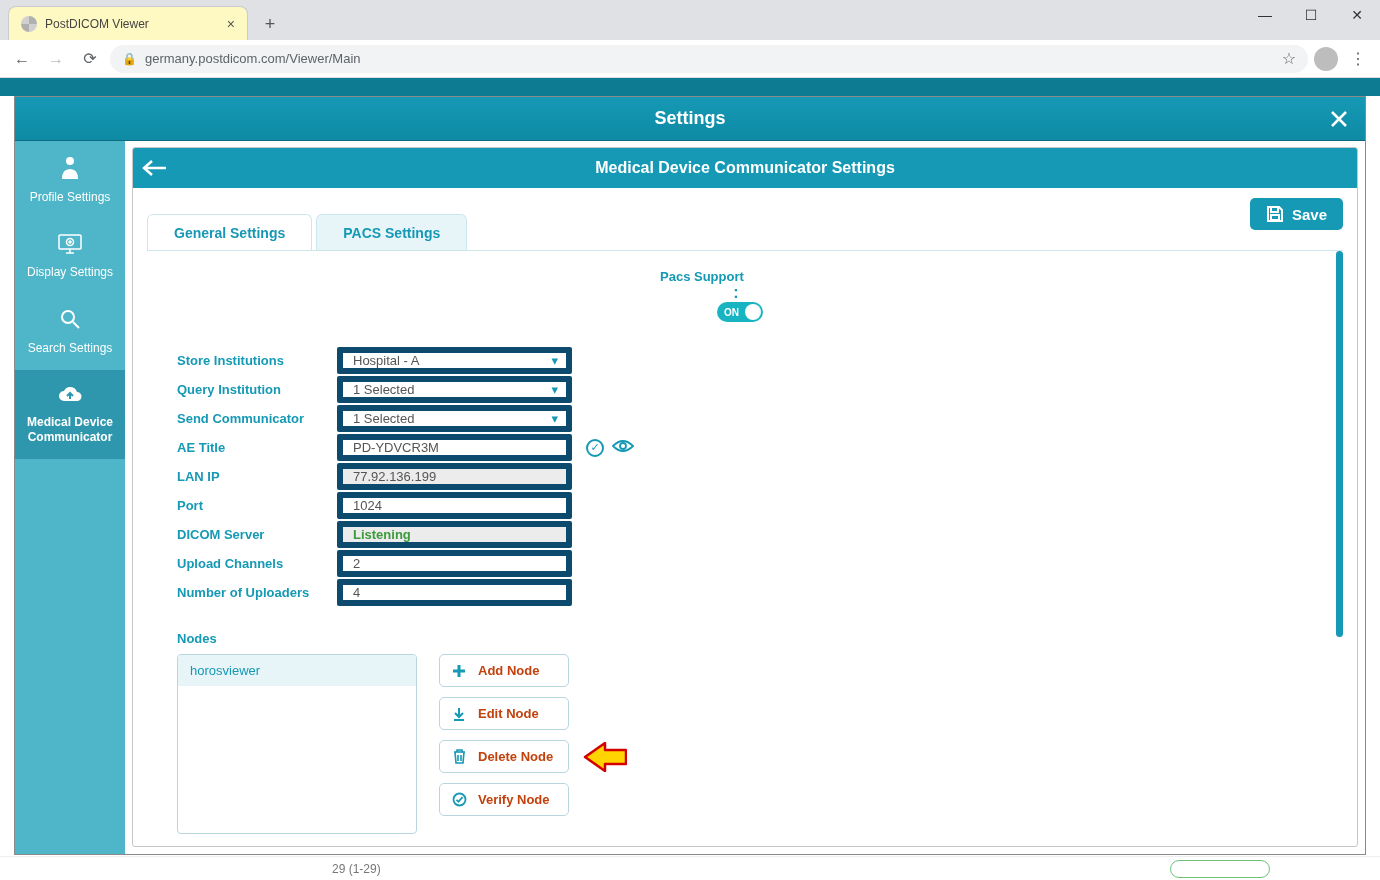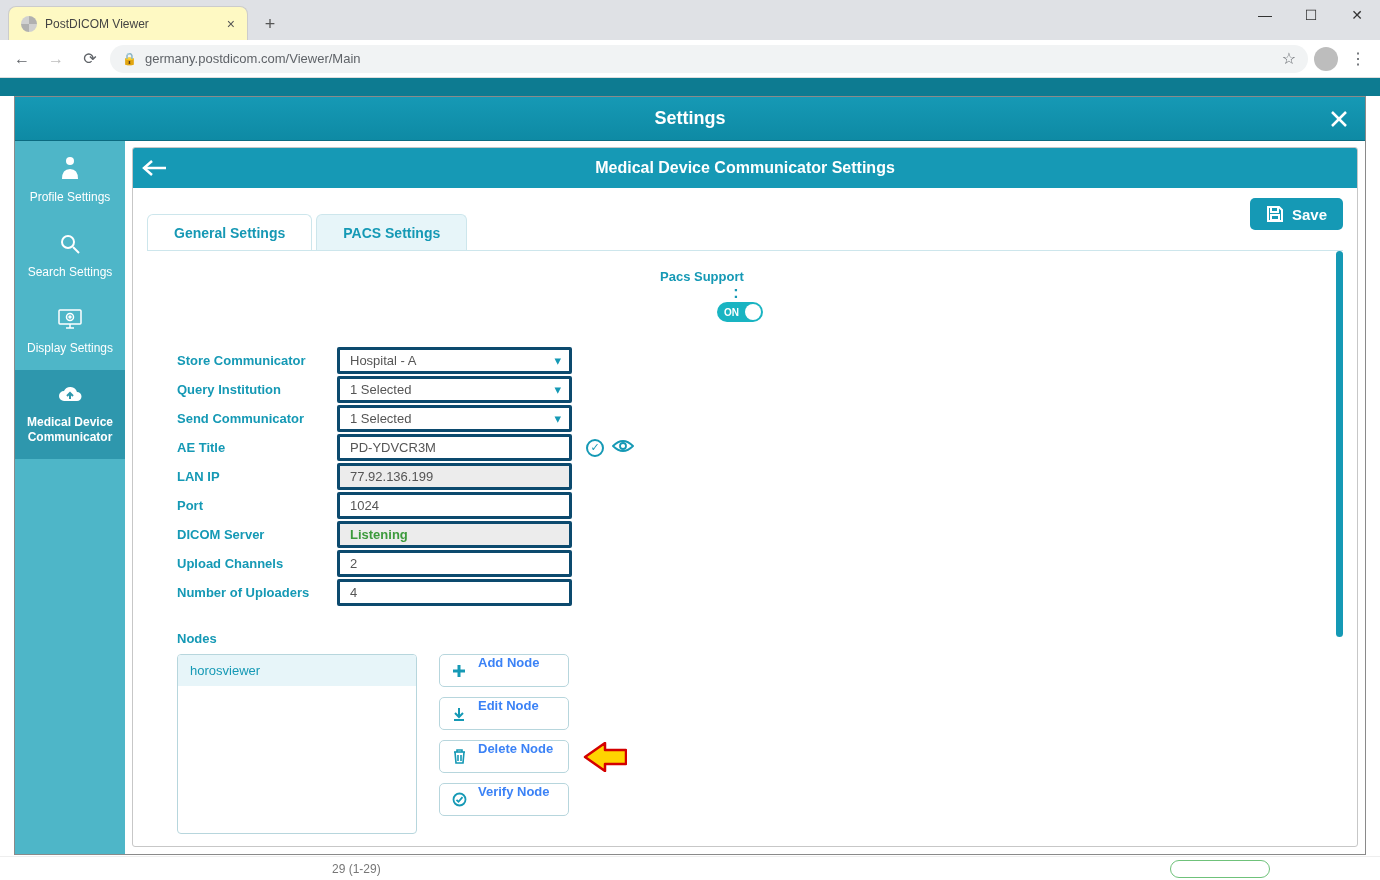--- a/index.html
+++ b/index.html
@@ -64,36 +64,36 @@
 .form-row { display: flex; align-items: center; min-height: 30px; margin-bottom: 0; flex-direction: column; }
 .form-row .label { width: 160px; color: #1599b5; font-size: 13px; font-weight: 600; }
 .form-row .colon { width: 12px; color: #1599b5; font-weight: 700; text-align: center; margin-right: 8px; }
 .toggle { width: 46px; height: 20px; background: #19b4c2; border-radius: 10px; position: relative; display: flex; align-items: center; }
 .toggle .lbl { color: #fff; font-size: 10px; font-weight: 700; margin-left: 7px; }
 .toggle .knob { position: absolute; right: 2px; top: 2px; width: 16px; height: 16px; background: #fff; border-radius: 50%; }
 
 .field-block { margin-top: 24px; }
 .field-row { display: flex; align-items: center; height: 29px; }
 .field-row .label { width: 160px; color: #1599b5; font-size: 13px; font-weight: 600; }
-.select-box, .input-box, .readonly-box { width: 235px; height: 27px; border: 3px solid #0c4a6e; border-radius: 2px; font-size: 13px; color: #555; padding: 0 10px; display: flex; align-items: center; background: #fff; position: relative; }
+.select-box, .input-box, .readonly-box { width: 235px; height: 27px; border: 6px solid #0c4a6e; border-radius: 2px; font-size: 13px; color: #555; padding: 0 10px; display: flex; align-items: center; background: #fff; position: relative; }
 .select-box { cursor: pointer; color: #555; }
 .select-box .chev { position: absolute; right: 8px; color: #1599b5; font-size: 13px; }
 .readonly-box { background: #ececec; color: #555; }
 .status-listening { background: #ececec; color: #3c9a3c; font-weight: 600; font-size: 13px; }
 .side-icons { display: flex; align-items: center; gap: 8px; margin-left: 14px; }
 .circled-check { width: 18px; height: 18px; border: 2px solid #1599b5; border-radius: 50%; color: #1599b5; display: flex; align-items: center; justify-content: center; font-size: 11px; }
 .eye-icon svg { stroke: #1599b5; fill: none; }
 
 .nodes-section { margin-top: 24px; }
 .nodes-label { color: #1599b5; font-size: 13px; font-weight: 600; margin-bottom: 8px; }
 .nodes-row { display: flex; gap: 22px; align-items: flex-start; }
 .nodes-list { width: 240px; height: 180px; border: 1px solid #b7d6dd; border-radius: 4px; overflow: hidden; }
 .nodes-list .node-item { padding: 8px 12px; font-size: 13px; color: #1599b5; background: #e7f5f9; cursor: pointer; }
 .node-buttons { display: flex; flex-direction: column; gap: 10px; }
-.node-btn { width: 130px; height: 33px; border: 1px solid #b7d6dd; border-radius: 5px; background: #fff; color: #3b82f6; font-size: 13px; font-weight: 600; display: flex; padding: 0 10px; gap: 10px; cursor: pointer; }
+.node-btn { width: 130px; height: 33px; border: 1px solid #b7d6dd; border-radius: 5px; background: #fff; color: #c2410c; font-size: 13px; font-weight: 600; display: flex; align-items: center; padding: 0 10px; gap: 10px; cursor: pointer; }
 .node-btn .ic { width: 18px; display: flex; justify-content: center; align-items: center; font-size: 15px; }
 
 .pointing-arrow { width: 44px; height: 30px; }
 
 .bottom-peek { position: absolute; left: 0; right: 0; bottom: 0; height: 24px; display: flex; align-items: center; color: #777; font-size: 12px; padding-left: 332px; border-top: 1px solid #eee; background:#fff;}
 .bottom-peek .insp-btn { margin-left: auto; margin-right: 110px; width: 100px; height: 18px; border: 1px solid #6fc27a; border-radius: 12px; }
 </style>
 </head>
 <body>
 
@@ -143,41 +143,41 @@
 
     <div class="sidebar">
       <div class="sidebar-item">
         <span class="ic">
           <svg width="20" height="24" viewBox="0 0 20 24" fill="#fff">
               <circle cx="10" cy="6" r="4"></circle>
               <path d="M2 24 Q2 14 10 14 Q18 14 18 24 Z"></path>
             </svg>
         </span>
         <span>Profile Settings</span>
-      </div>
-      <div class="sidebar-item">
-        <span class="ic">
-          <svg width="22" height="22" viewBox="0 0 22 22" fill="none" stroke="#fff" stroke-width="2">
-              <circle cx="9" cy="9" r="6"></circle>
-              <line x1="14" y1="14" x2="20" y2="20"></line>
-            </svg>
-        </span>
-        <span>Search Settings</span>
       </div>
       <div class="sidebar-item">
         <span class="ic">
           <svg width="26" height="22" viewBox="0 0 26 22" fill="none" stroke="#fff" stroke-width="1.5">
               <rect x="2" y="2" width="22" height="14" rx="1"></rect>
               <circle cx="13" cy="9" r="3.5"></circle>
               <circle cx="13" cy="9" r="1" fill="#fff"></circle>
               <line x1="9" y1="20" x2="17" y2="20"></line>
               <line x1="13" y1="16" x2="13" y2="20"></line>
             </svg>
         </span>
         <span>Display Settings</span>
+      </div>
+      <div class="sidebar-item">
+        <span class="ic">
+          <svg width="22" height="22" viewBox="0 0 22 22" fill="none" stroke="#fff" stroke-width="2">
+              <circle cx="9" cy="9" r="6"></circle>
+              <line x1="14" y1="14" x2="20" y2="20"></line>
+            </svg>
+        </span>
+        <span>Search Settings</span>
       </div>
       <div class="sidebar-item active">
         <span class="ic">
           <svg width="26" height="20" viewBox="0 0 26 20" fill="#fff">
               <path d="M20 16 H7 A5 5 0 0 1 7 6 A7 7 0 0 1 20 7 A4.5 4.5 0 0 1 20 16 Z"></path>
               <path d="M13 14 L13 8 M10 11 L13 8 L16 11" stroke="#2e97ad" stroke-width="2" fill="none"></path>
             </svg>
         </span>
         <span>Medical Device Communicator</span>
       </div>
@@ -223,21 +223,21 @@
                 <span class="label">Pacs Support</span>
                 <span class="colon">:</span>
                 <div class="toggle">
                   <span class="lbl">ON</span>
                   <span class="knob"></span>
                 </div>
               </div>
 
               <div class="field-block">
                 <div class="field-row">
-                  <span class="label">Store Communicator</span>
+                  <span class="label">Store Institutions</span>
                   <div class="select-box">
                     <span>Hospital - A</span>
                     <span class="chev">▾</span>
                   </div>
                 </div>
                 <div class="field-row">
                   <span class="label">Query Institution</span>
                   <div class="select-box">
                     <span>1 Selected</span>
                     <span class="chev">▾</span>

